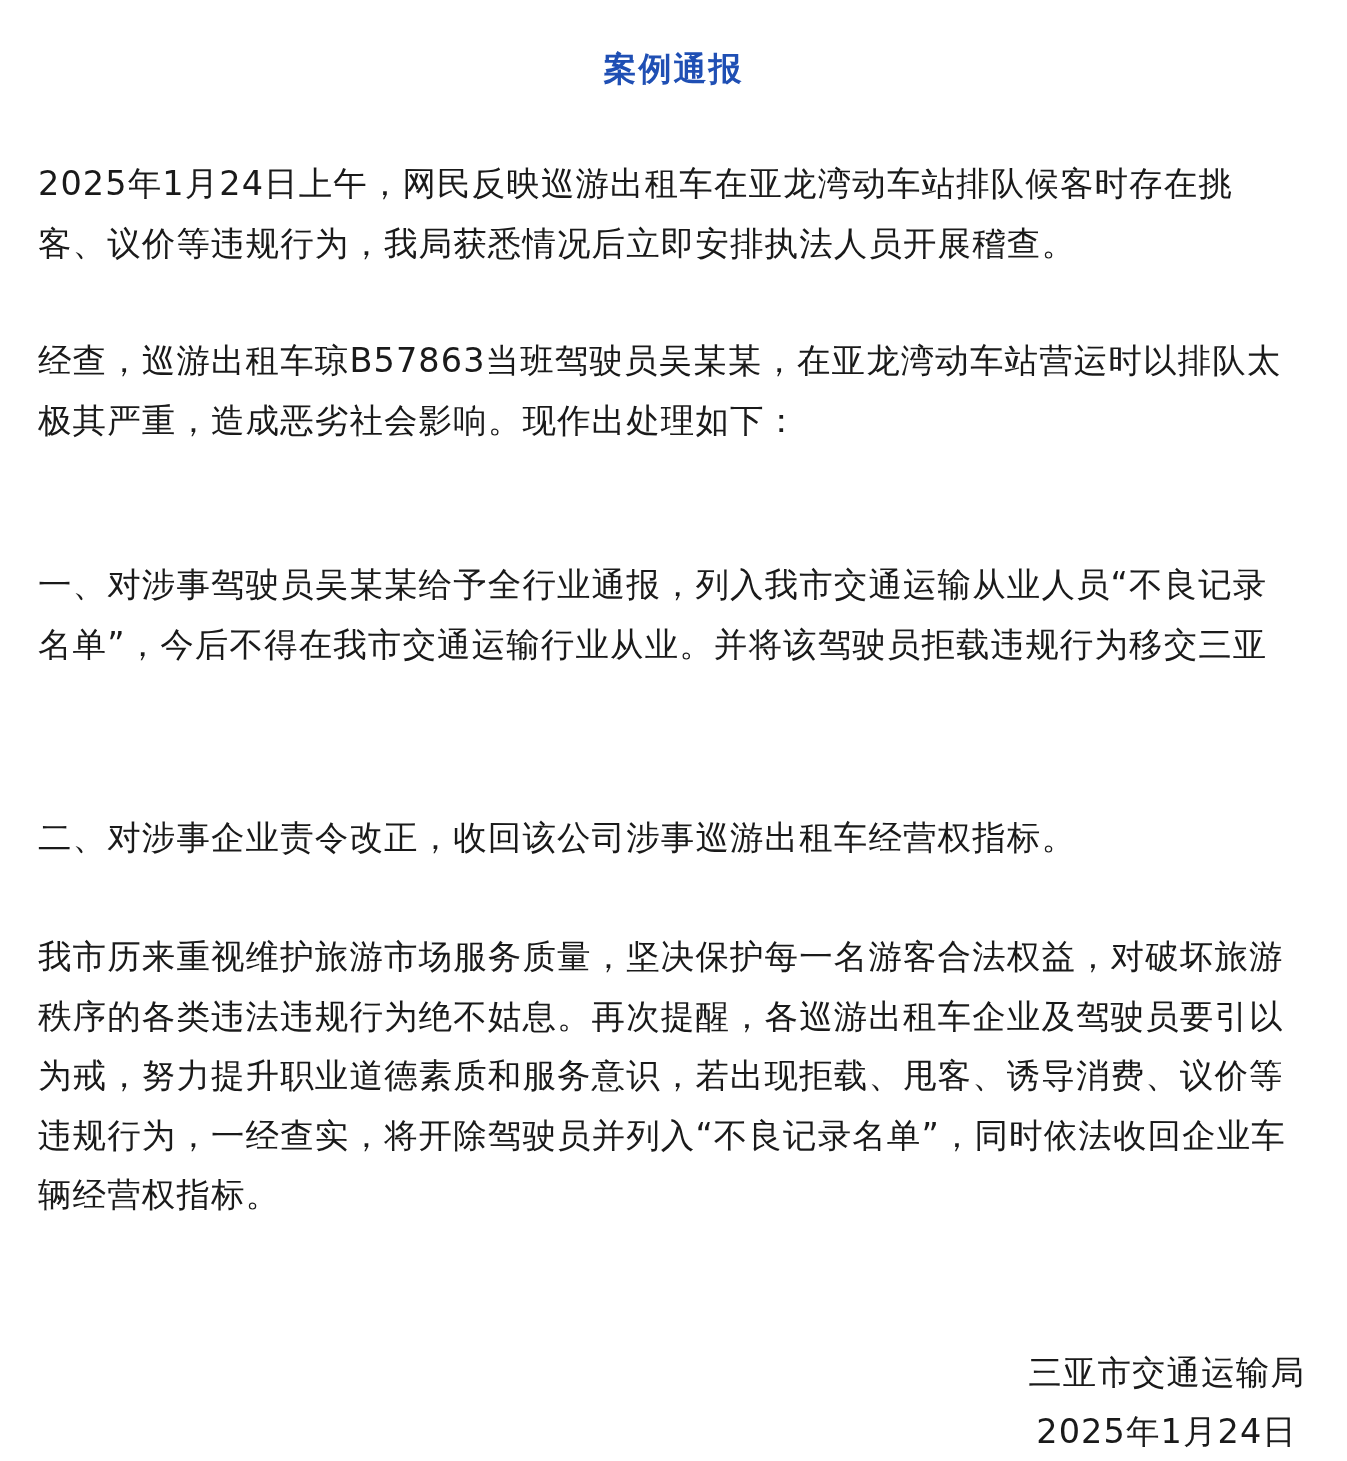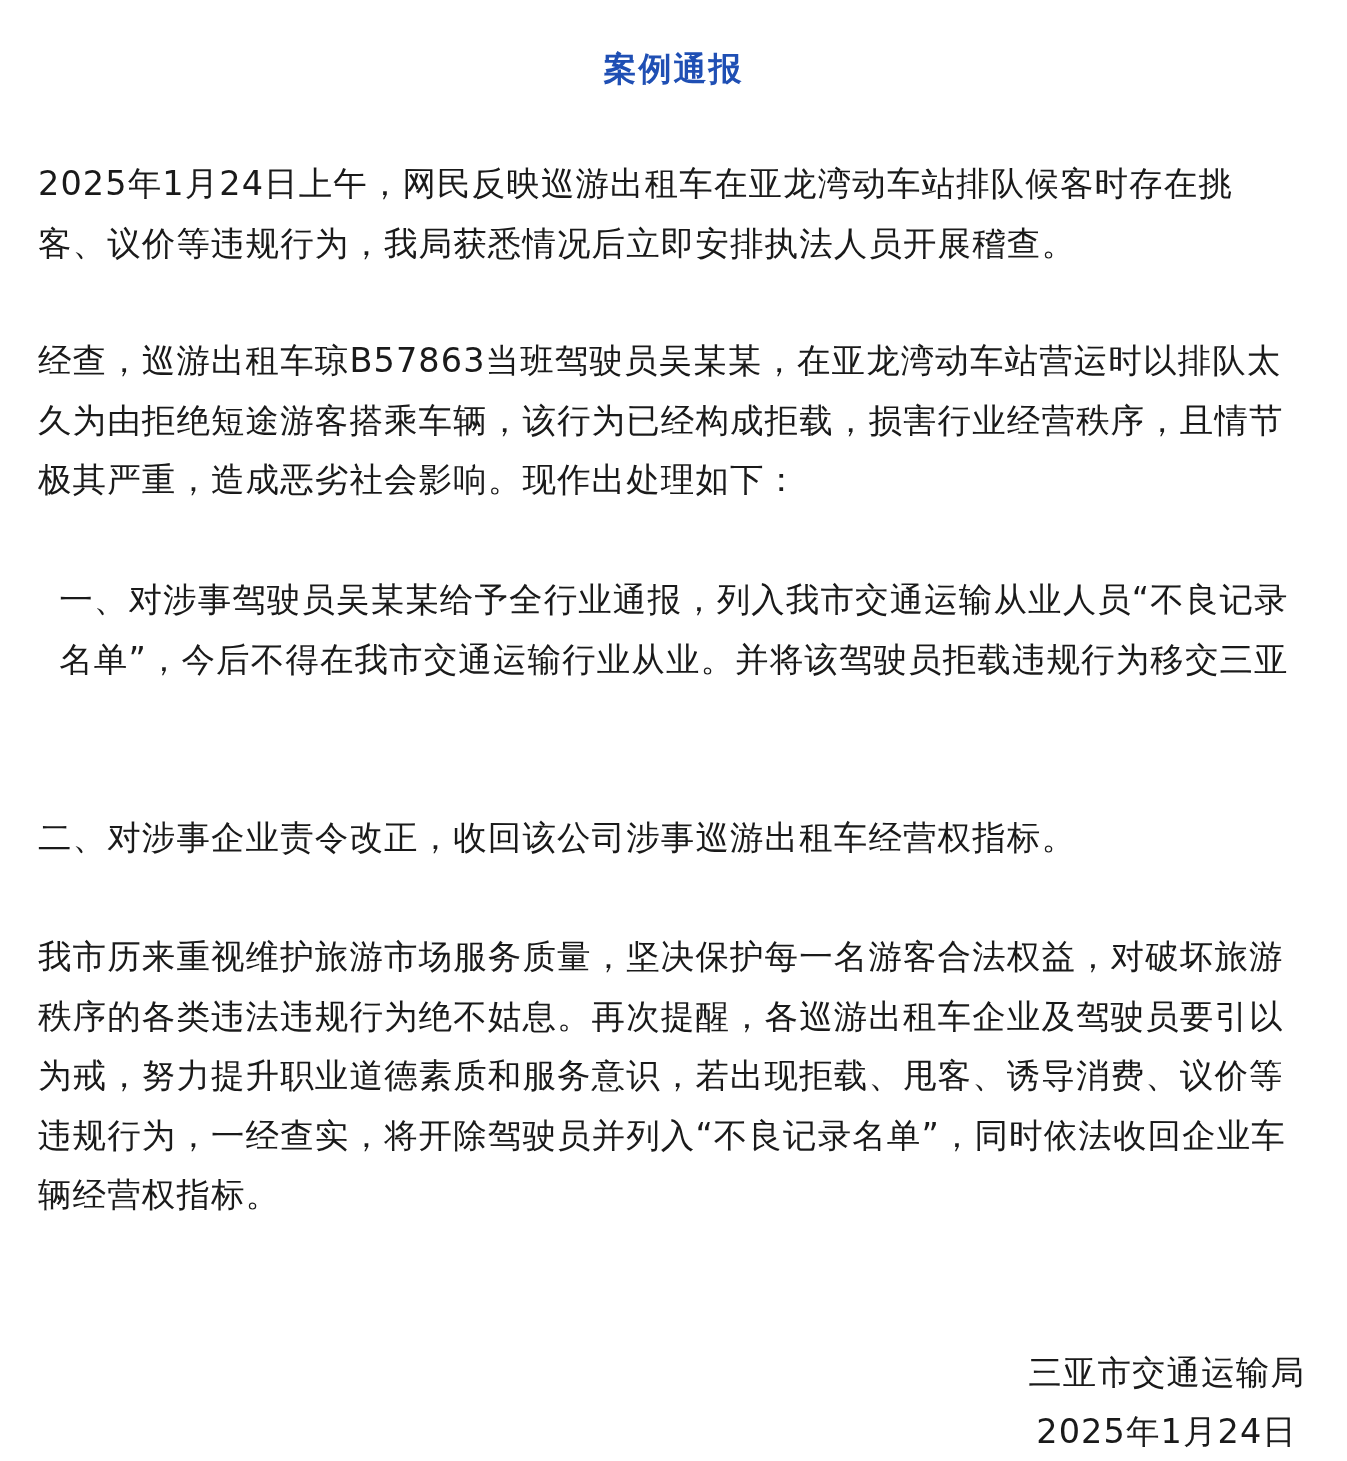--- a/index.html
+++ b/index.html
@@ -47,25 +47,24 @@
 
 <div class="title">案例通报</div>
 
 <div class="para" style="top:154px;">
   <span class="line">2025年1月24日上午，网民反映巡游出租车在亚龙湾动车站排队候客时存在挑</span>
   <span class="line">客、议价等违规行为，我局获悉情况后立即安排执法人员开展稽查。</span>
 </div>
 
 <div class="para" style="top:331px;">
   <span class="line">经查，巡游出租车琼B57863当班驾驶员吴某某，在亚龙湾动车站营运时以排队太</span>
-  <span class="line">久为由拒绝短途游客搭乘车辆，该行为已经构成拒载，损害行业经营秩序，且情节</span>
   <span class="line">极其严重，造成恶劣社会影响。现作出处理如下：</span>
 </div>
 
-<div class="para" style="top:570px;text-align:center;">
+<div class="para" style="top:555px;">
   <span class="line">一、对涉事驾驶员吴某某给予全行业通报，列入我市交通运输从业人员“不良记录</span>
   <span class="line">名单”，今后不得在我市交通运输行业从业。并将该驾驶员拒载违规行为移交三亚</span>
 </div>
 
 <div class="para" style="top:808px;">
   <span class="line">二、对涉事企业责令改正，收回该公司涉事巡游出租车经营权指标。</span>
 </div>
 
 <div class="para" style="top:927px;">
   <span class="line">我市历来重视维护旅游市场服务质量，坚决保护每一名游客合法权益，对破坏旅游</span>

